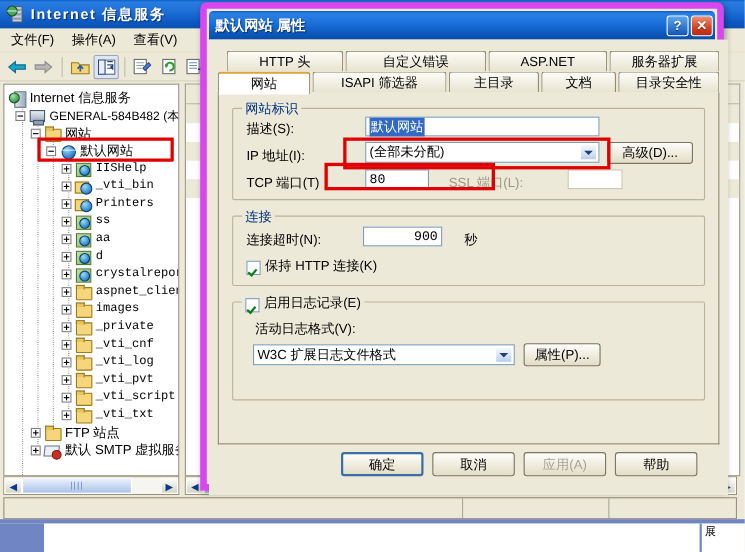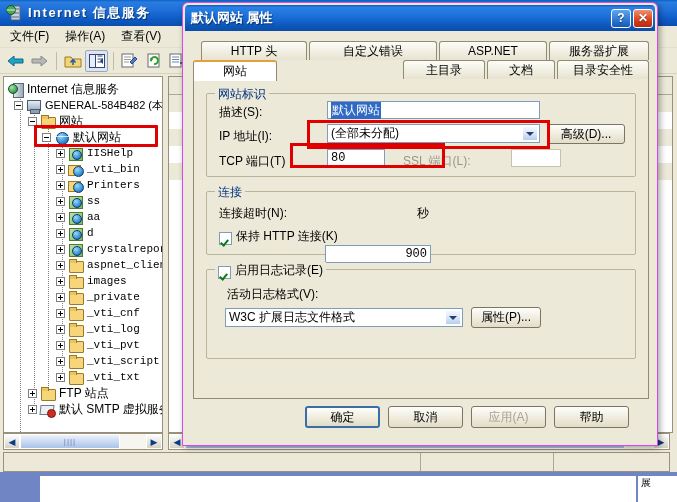--- a/index.html
+++ b/index.html
@@ -280,21 +280,21 @@
     background: #ffffff; border-left: 2px solid #6f85c4;
     font-size: 10px; color:#000; padding-left:3px;
   }
 
   
   #dlg {
     position: absolute;
     left: 182px; top: 2px;
     width: 476px; height: 444px;
     background: #ece9d8;
-    border: 1px solid #d946ef;
+    border: 6px solid #d946ef;
     border-radius: 6px 6px 0 0;
     box-shadow: 2px 2px 6px rgba(0,0,0,.35);
   }
   #dlg-titlebar {
     height: 26px; margin: 2px 2px 0 2px;
     border-radius: 4px 4px 0 0;
     background: linear-gradient(to bottom,
       #0b5fc6 0%, #2a80e4 10%, #1a6fda 45%, #0c57bb 80%, #0a4da8 100%);
     display: flex; align-items: center;
     padding: 0 2px 0 6px;
@@ -688,20 +688,23 @@
       <div class="tab row1" style="left:246px; width:108px;">
         <span>ASP.NET</span>
       </div>
       <div class="tab row1" style="left:356px; width:100px;">
         <span>服务器扩展</span>
       </div>
 
       <div class="tab row2 active" style="left:0px; width:84px;">
         <span>网站</span>
       </div>
+      <div class="tab row2" style="left:86px; width:122px;">
+        <span>ISAPI 筛选器</span>
+      </div>
       <div class="tab row2" style="left:210px; width:82px;">
         <span>主目录</span>
       </div>
       <div class="tab row2" style="left:294px; width:68px;">
         <span>文档</span>
       </div>
       <div class="tab row2" style="left:364px; width:92px;">
         <span>目录安全性</span>
       </div>
     </div>
@@ -734,21 +737,21 @@
         <span class="fld-label" style="left:196px; top:59px; color:#9b9684;">SSL 端口(L):</span>
         <div class="txtbox disabled" style="left:304px; top:55px; width:50px; height:18px; background:#fff; border-color:#c7c2ab;">
           <span></span>
         </div>
       </div>
 
       <div class="group" style="left:12px; top:112px; width:430px; height:64px;">
         <span class="group-label">连接</span>
 
         <span class="fld-label" style="left:12px; top:13px;">连接超时(N):</span>
-        <div class="txtbox ralign" style="left:118px; top:9px; width:106px; height:18px;margin-top:44px;">
+        <div class="txtbox ralign" style="left:118px; top:9px; width:72px; height:18px;">
           <span>900</span>
         </div>
         <span class="fld-label" style="left:210px; top:13px;">秒</span>
 
         <div class="chk" style="left:12px; top:36px;">
           <span class="chkbox checked"></span>
           <span>保持 HTTP 连接(K)</span>
         </div>
       </div>
 

